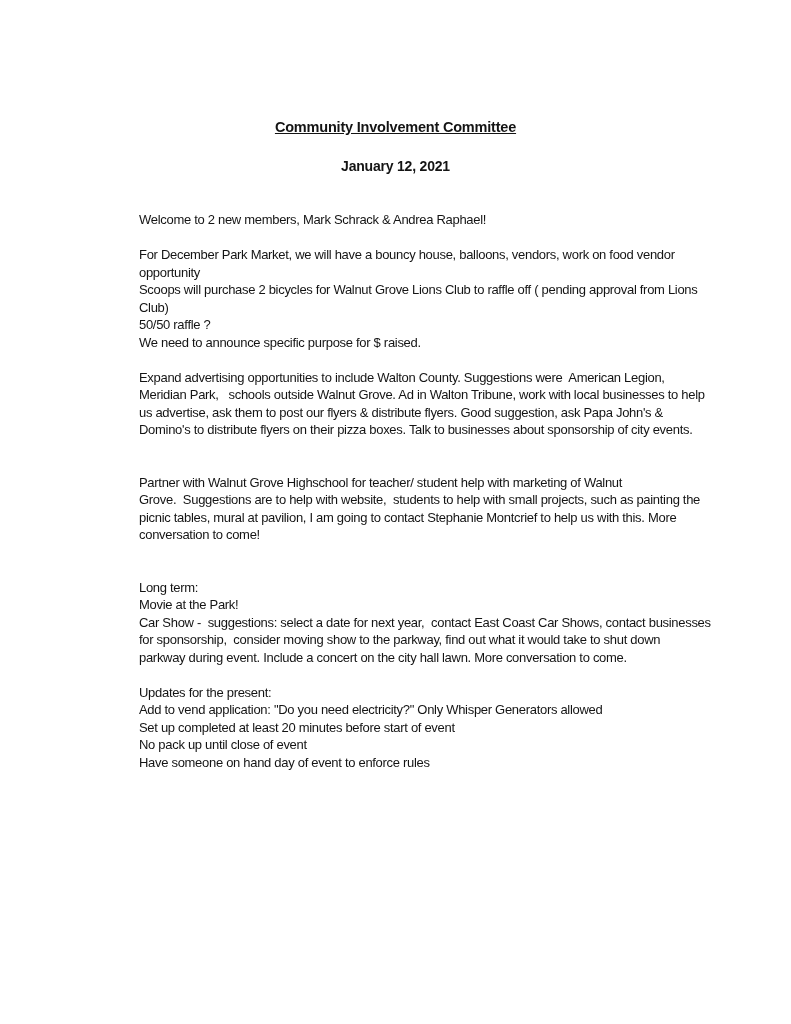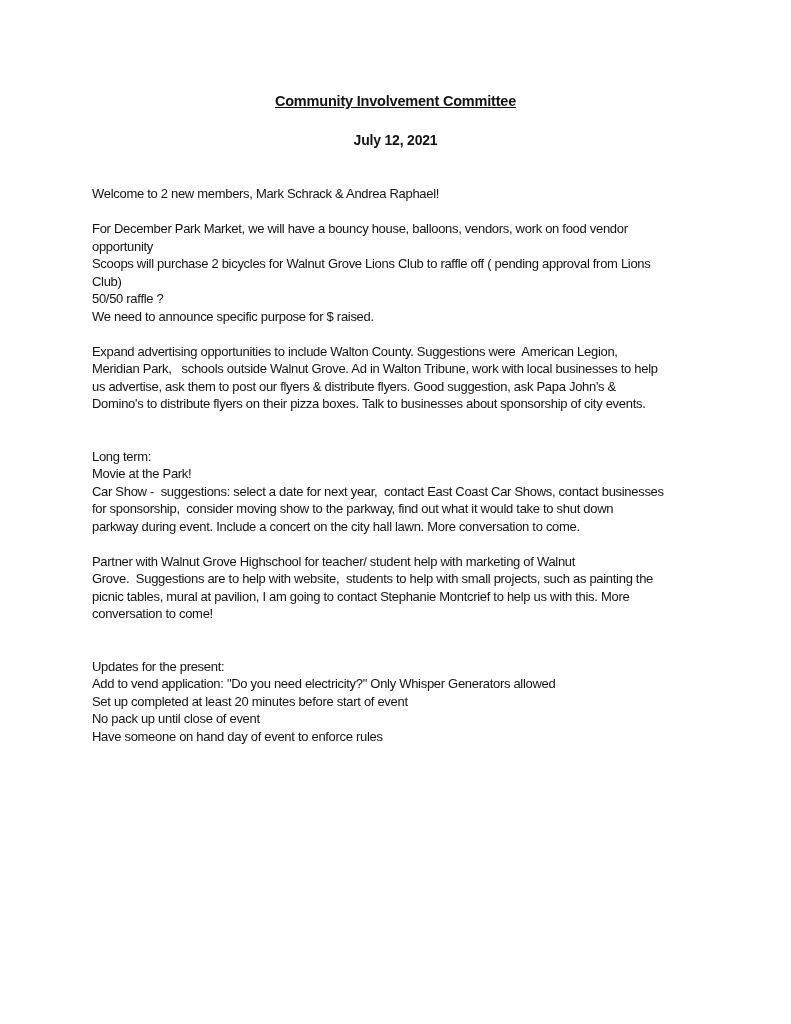--- a/index.html
+++ b/index.html
@@ -9,86 +9,88 @@
     height: 1024px;
     background: #ffffff;
     position: relative;
     overflow: hidden;
     font-family: "Liberation Sans", sans-serif;
     color: #141414;
   }
   .doc-header {
     padding-top: 93px;
     text-align: center;
+    margin-top: 26px;
   }
   .doc-title {
     font-size: 14.5px;
     font-weight: bold;
     text-decoration: underline;
     letter-spacing: -0.2px;
     line-height: 17px;
   }
   .doc-date {
     margin-top: 22px;
     font-size: 14px;
     font-weight: bold;
     letter-spacing: -0.2px;
     line-height: 17px;
   }
   .doc-body {
     margin-top: 36px;
     padding-left: 92px;
     padding-right: 60px;
+    margin-left: 47px;
   }
   .para {
     font-size: 13px;
     line-height: 17.5px;
     letter-spacing: -0.3px;
     white-space: pre;
     margin-bottom: 17.5px;
   }
   .para.gap-large {
     margin-bottom: 35px;
   }
 </style>
 </head>
 <body>
 
 <div class="page">
   <div class="doc-header">
     <div class="doc-title">Community Involvement Committee</div>
-    <div class="doc-date">July 12, 2021</div>
+    <div class="doc-date">January 12, 2021</div>
   </div>
 
   <div class="doc-body">
     <div class="para">Welcome to 2 new members, Mark Schrack &amp; Andrea Raphael!</div>
 
     <div class="para">For December Park Market, we will have a bouncy house, balloons, vendors, work on food vendor
 opportunity
 Scoops will purchase 2 bicycles for Walnut Grove Lions Club to raffle off ( pending approval from Lions
 Club)
 50/50 raffle ?
 We need to announce specific purpose for $ raised.</div>
 
     <div class="para gap-large">Expand advertising opportunities to include Walton County. Suggestions were  American Legion,
 Meridian Park,   schools outside Walnut Grove. Ad in Walton Tribune, work with local businesses to help
 us advertise, ask them to post our flyers &amp; distribute flyers. Good suggestion, ask Papa John's &amp;
 Domino's to distribute flyers on their pizza boxes. Talk to businesses about sponsorship of city events.</div>
 
 
+    <div class="para gap-large">Partner with Walnut Grove Highschool for teacher/ student help with marketing of Walnut
+Grove.  Suggestions are to help with website,  students to help with small projects, such as painting the
+picnic tables, mural at pavilion, I am going to contact Stephanie Montcrief to help us with this. More
+conversation to come!</div>
+
     <div class="para">Long term:
 Movie at the Park!
 Car Show -  suggestions: select a date for next year,  contact East Coast Car Shows, contact businesses
 for sponsorship,  consider moving show to the parkway, find out what it would take to shut down
 parkway during event. Include a concert on the city hall lawn. More conversation to come.</div>
-
-    <div class="para gap-large">Partner with Walnut Grove Highschool for teacher/ student help with marketing of Walnut
-Grove.  Suggestions are to help with website,  students to help with small projects, such as painting the
-picnic tables, mural at pavilion, I am going to contact Stephanie Montcrief to help us with this. More
-conversation to come!</div>
 
     <div class="para">Updates for the present:
 Add to vend application: "Do you need electricity?" Only Whisper Generators allowed
 Set up completed at least 20 minutes before start of event
 No pack up until close of event
 Have someone on hand day of event to enforce rules</div>
 
   </div>
 </div>
 

